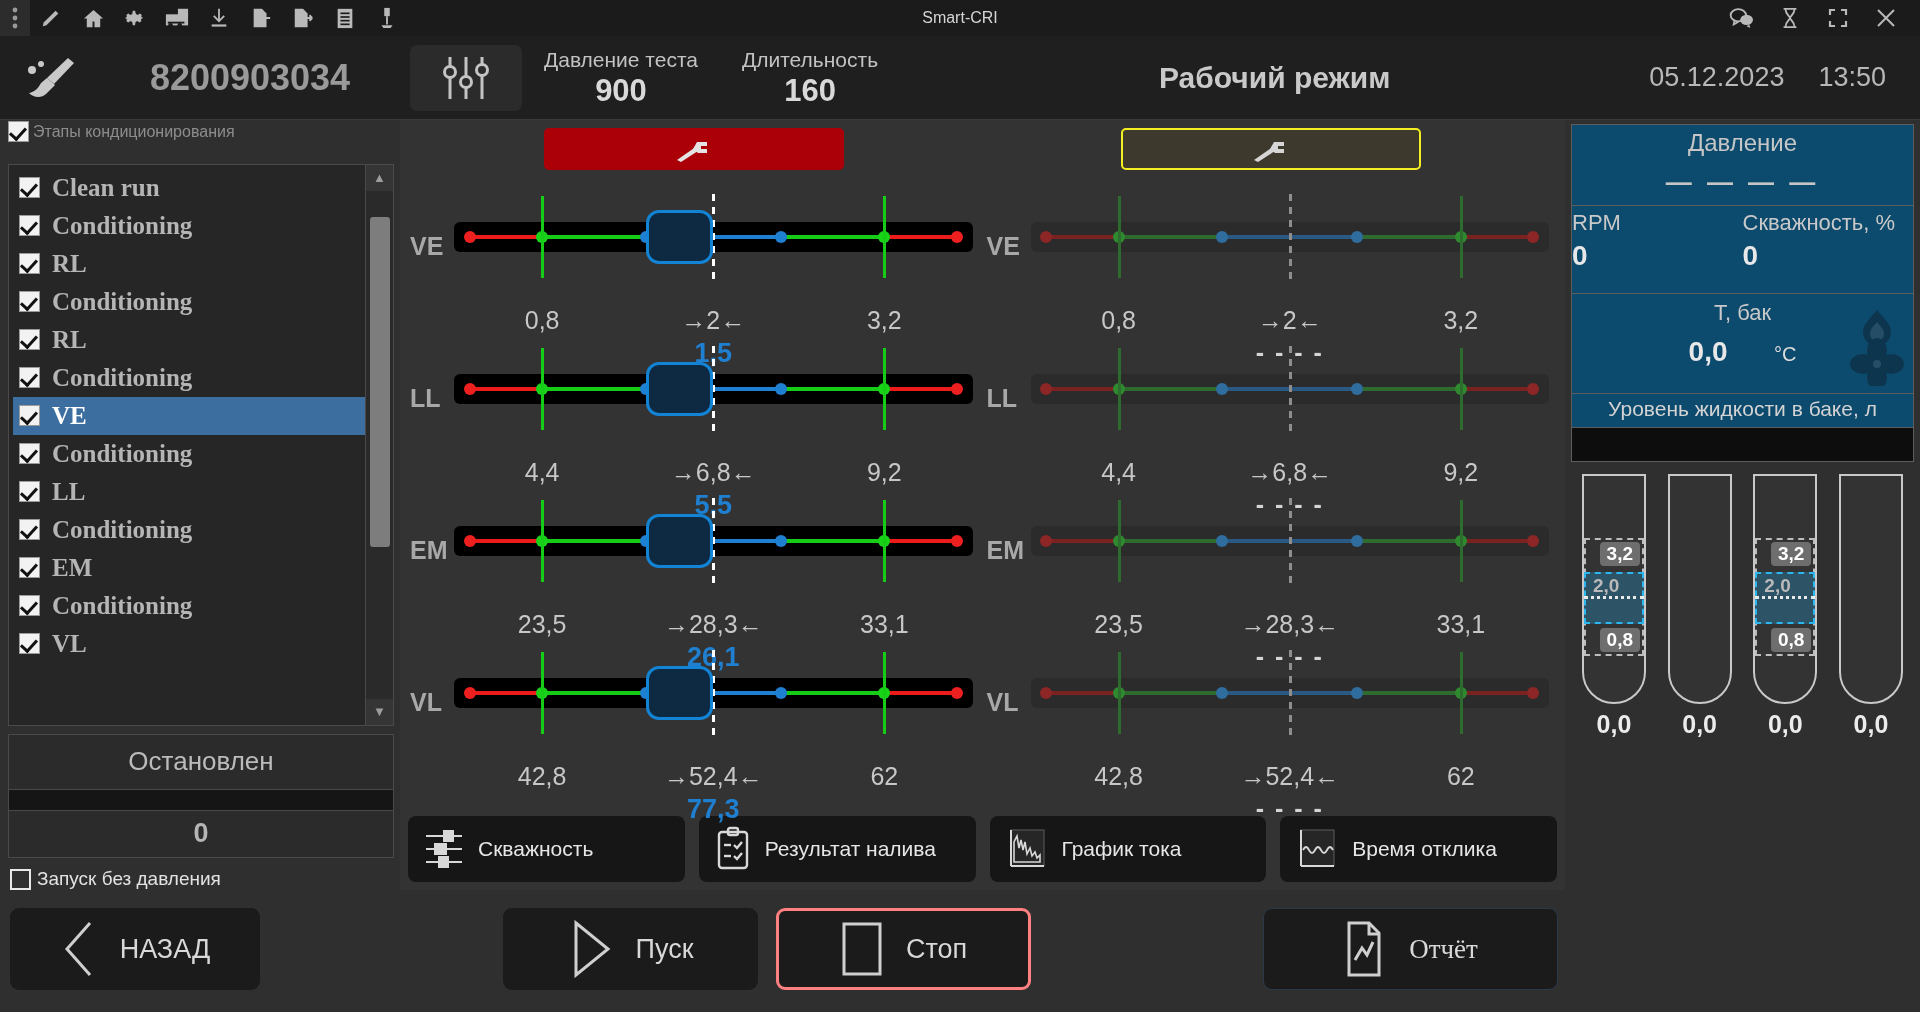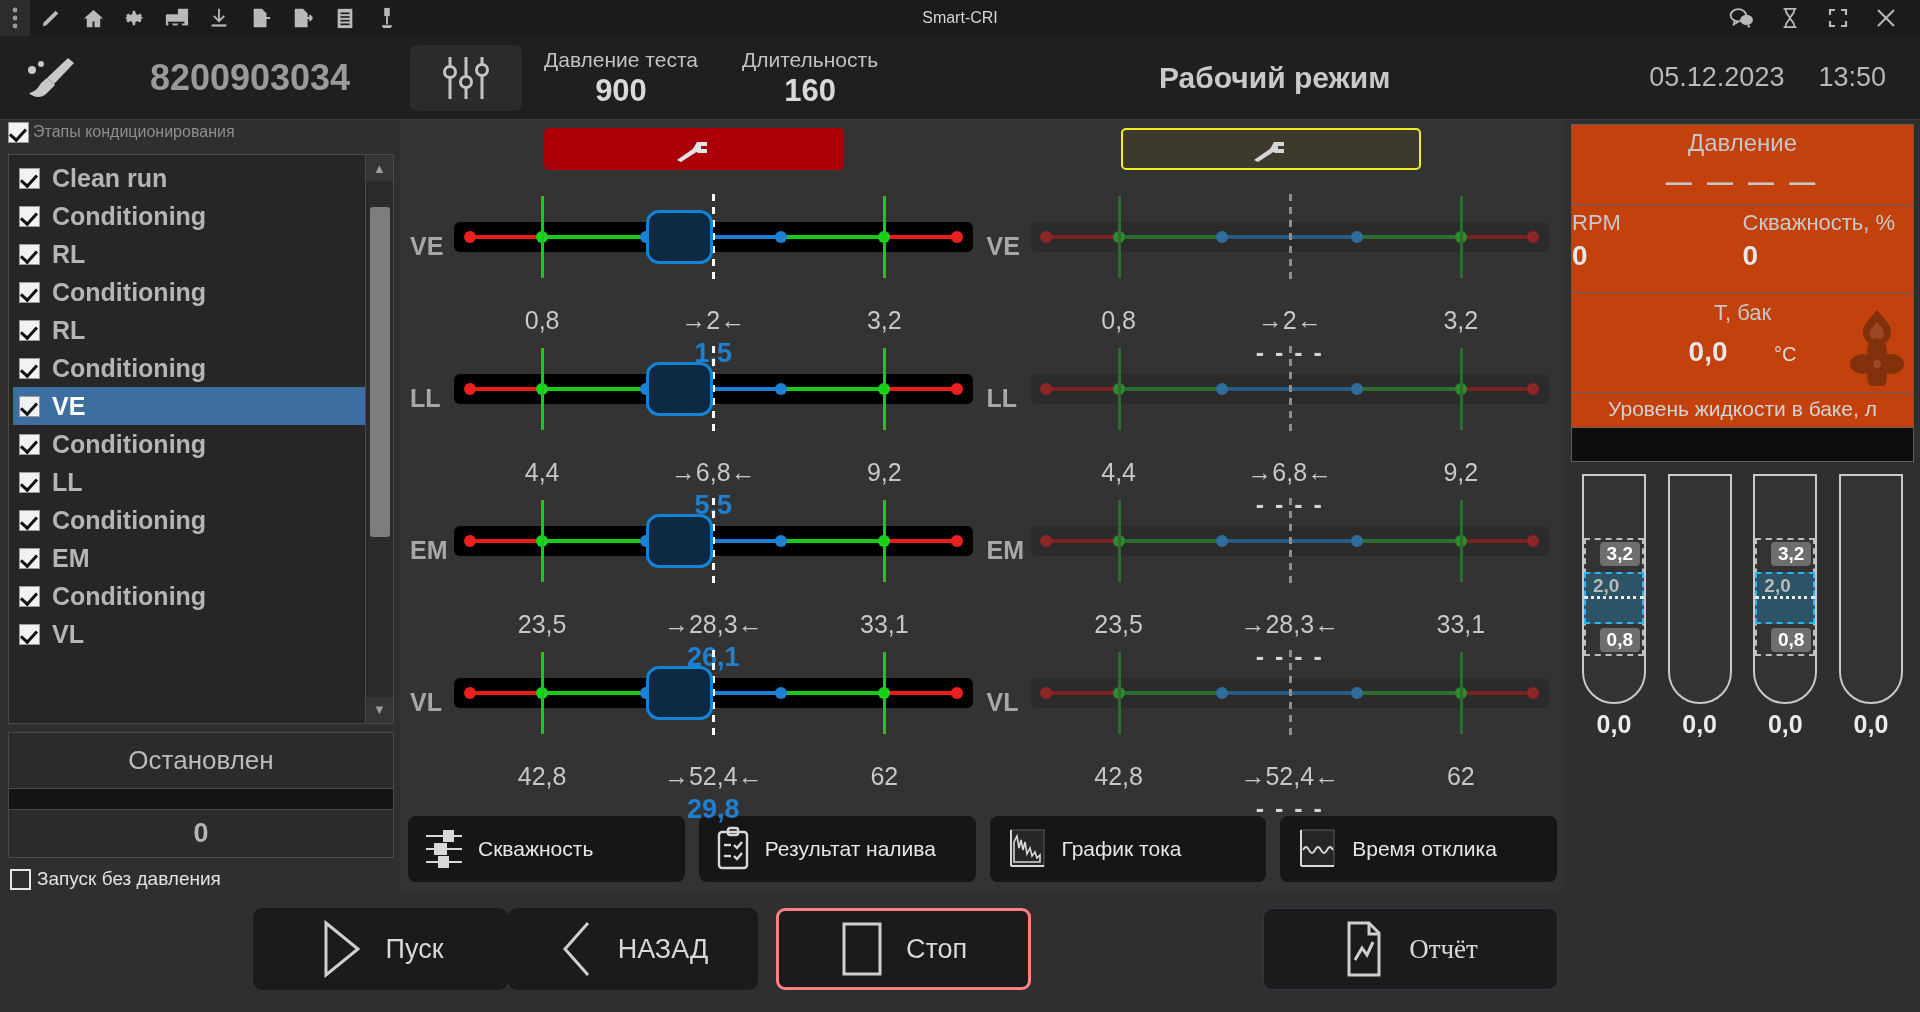--- a/index.html
+++ b/index.html
@@ -69,23 +69,23 @@
   }
   .cbx.checked::after {
     content: ""; position: absolute; left: 4px; top: 2px;
     width: 7px; height: 13px; border: solid #111; border-width: 0 3px 3px 0;
     transform: rotate(42deg);
   }
   .cbx.empty { background: #2f2f2f; border: 2px solid #e8e8e8; }
   #stages-head .lbl { font-size: 16px; color: #8d8d8d; margin-left: 4px; }
 
   #stage-list-wrap {
-    margin: 10px 6px 0 8px; background: #262626;
+    margin: 20px 6px 0 8px; background: #262626;
     border: 1px solid #4a4a4a; height: 616px;
-    display: flex; position: relative; overflow: hidden;
+    display: flex; position: relative; overflow: hidden; font-family: Liberation Serif, serif;
   }
   #stage-list { flex: 1; padding: 4px 0 0 4px; }
   .stage-row {
     display: flex; align-items: center; height: 38px; padding-left: 6px; gap: 12px;
   }
   .stage-row .name { font-size: 25px; font-weight: bold; color: #b5b5b5; }
   .stage-row.selected { background: #3c6e9f; }
   .stage-row.selected .name { color: #ffffff; }
 
   #stage-scroll {
@@ -173,21 +173,21 @@
   #toolrow { height: 76px; display: flex; align-items: center; gap: 14px; padding: 0 2px 6px 2px; }
   .toolbtn {
     flex: 1; height: 66px; background: #161616; border-radius: 8px;
     display: flex; align-items: center; gap: 12px; padding: 0 14px;
     color: #e6e6e6; font-size: 21px;
   }
   .toolbtn svg { flex: none; }
 
   
   #rightpanel { width: 355px; background: #2f2f2f; padding: 4px 6px 0 6px; display: flex; flex-direction: column; }
-  .rp-box { background: #c2410c; border: 1px solid #5d5d5d; }
+  .rp-box { background: #0c4a6e; border: 1px solid #5d5d5d; }
   #rp-press { height: 82px; text-align: center; padding-top: 4px; }
   #rp-press .t { font-size: 24px; color: #c6c6c6; }
   #rp-press .v { font-size: 26px; font-weight: bold; color: #c6c6c6; letter-spacing: 4px; margin-top: 10px; }
   #rp-rpm { height: 88px; display: flex; border-top: none; }
   .rp-half { flex: 1; text-align: left; padding-top: 4px; }
   .rp-half .t { font-size: 22px; color: #c9c9c9; }
   .rp-half .v { font-size: 28px; font-weight: bold; color: #e8e8e8; margin-top: 4px; }
   #rp-temp { height: 100px; position: relative; text-align: center; padding-top: 6px; border-top: none; }
   #rp-temp .t { font-size: 22px; color: #c9c9c9; }
   #rp-temp .v { font-size: 28px; font-weight: bold; color: #e8e8e8; margin-top: 10px; display:inline-block; }
@@ -553,21 +553,21 @@
                 <div class="dot" style="left:63%;background:#1f7fd0"></div>
                 <div class="dot" style="left:83%;background:#18d318"></div>
                 <div class="dot" style="left:97%;background:#ee1f1f"></div>
                 <div class="vline" style="left:17%"></div>
                 <div class="vline" style="left:83%"></div>
                 <div class="dashline" style="left:50%"></div>
                 <div class="hilite" style="left:37%;width:13%;"></div>
                 <div class="ticklbl" style="left:17%">42,8</div>
                 <div class="ticklbl" style="left:50%">→52,4←</div>
                 <div class="ticklbl" style="left:83%">62</div>
-                <div class="curval" style="left:50%">29,8</div>
+                <div class="curval" style="left:50%">77,3</div>
               </div>
             </div>
           </div>
       </div>
       <div class="gcol">
         <div class="mode-badge idle">
           <svg width="42" height="30" viewBox="0 0 42 30">
             <path d="M4 26l20-14 4 3-20 13z" fill="#d6d6d6"></path>
             <path d="M24 8h10v4h-6v3h6v4h-9l-5-4z" fill="#d6d6d6"></path>
           </svg>
@@ -786,31 +786,31 @@
         </div>
         <div class="tube-cell">
           <div class="tube"></div>
           <div class="tube-val">0,0</div>
         </div>
       </div>
   </div>
 </div>
 
 <div id="bottom">
+  <div class="bigbtn" id="btn-back">
+    <svg width="38" height="58" viewBox="0 0 38 58">
+        <path d="M30 3L7 29l23 26" fill="none" stroke="#cfcfcf" stroke-width="3"></path>
+      </svg>
+    <span>НАЗАД</span>
+  </div>
   <div class="bigbtn" id="btn-start">
     <svg width="46" height="58" viewBox="0 0 46 58">
         <path d="M8 3l32 26L8 55z" fill="none" stroke="#cfcfcf" stroke-width="3"></path>
       </svg>
     <span>Пуск</span>
-  </div>
-  <div class="bigbtn" id="btn-back">
-    <svg width="38" height="58" viewBox="0 0 38 58">
-        <path d="M30 3L7 29l23 26" fill="none" stroke="#cfcfcf" stroke-width="3"></path>
-      </svg>
-    <span>НАЗАД</span>
   </div>
   <div class="bigbtn" id="btn-stop">
     <svg width="44" height="56" viewBox="0 0 44 56">
         <rect x="4" y="3" width="36" height="50" fill="none" stroke="#cfcfcf" stroke-width="3"></rect>
       </svg>
     <span>Стоп</span>
   </div>
   <div class="bigbtn" id="btn-report">
     <svg width="44" height="58" viewBox="0 0 44 58">
       <path d="M6 3h20l10 10v42H6z" fill="none" stroke="#cfcfcf" stroke-width="3"></path>

